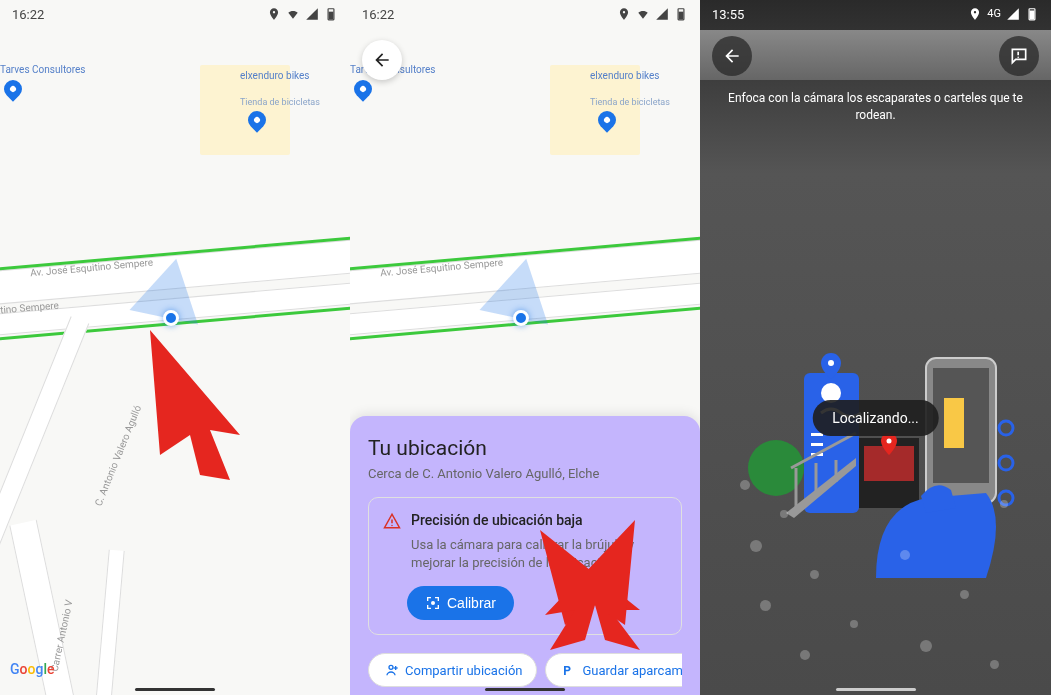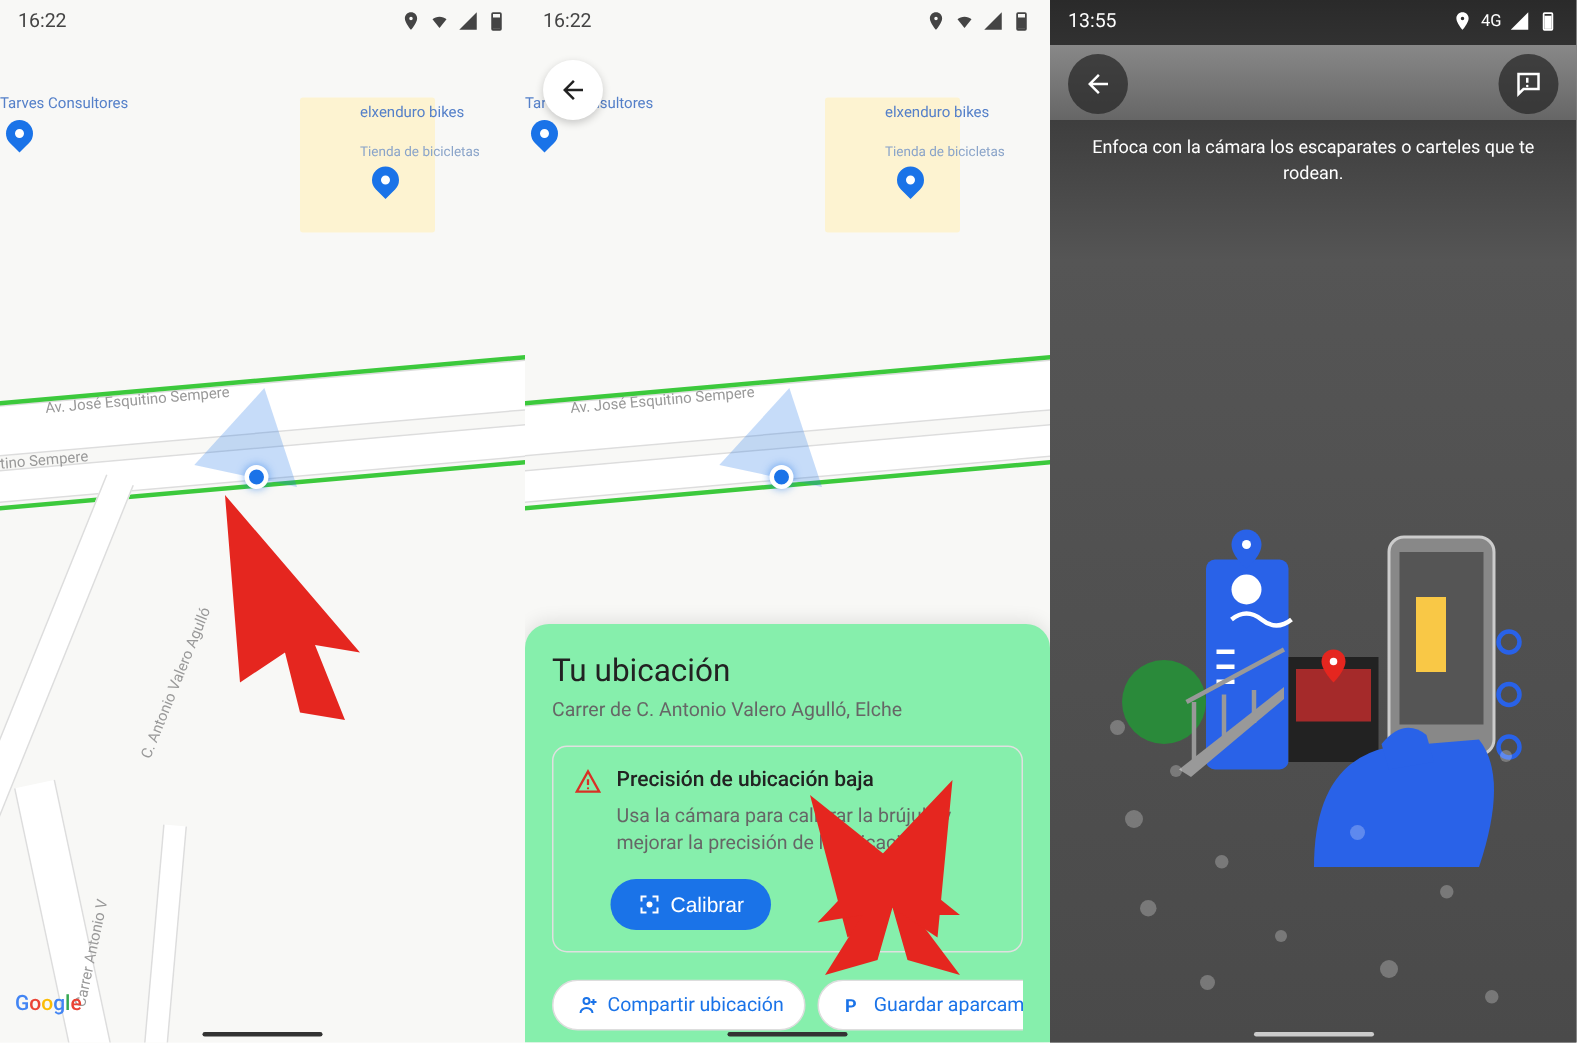--- a/index.html
+++ b/index.html
@@ -28,21 +28,21 @@
 .poi-label { font-size: 10px; color: #5580c9; line-height: 1.2; }
 .poi-sub { font-size: 9px; color: #8aa4c9; margin-top: 15px; }
 
 .location-dot { position: absolute; width: 16px; height: 16px; background: #1a73e8; border: 3px solid #fff; border-radius: 50%; box-shadow: 0 0 6px rgba(26,115,232,0.6); }
 .location-beam { position: absolute; width: 0; height: 0; border-left: 35px solid transparent; border-right: 35px solid transparent; border-bottom: 60px solid rgba(26,115,232,0.25); }
 
 .red-arrow { position: absolute; z-index: 50; }
 
 .back-btn { position: absolute; top: 40px; left: 12px; width: 40px; height: 40px; background: #fff; border-radius: 50%; display: flex; align-items: center; justify-content: center; box-shadow: 0 2px 6px rgba(0,0,0,0.2); z-index: 60; }
 
-.bottom-sheet { position: absolute; bottom: 0; left: 0; right: 0; background: #86efac; border-radius: 16px 16px 0 0; padding: 20px 18px 0; box-shadow: 0 -2px 12px rgba(0,0,0,0.1); }
+.bottom-sheet { position: absolute; bottom: 0; left: 0; right: 0; background: #c4b5fd; border-radius: 16px 16px 0 0; padding: 20px 18px 0; box-shadow: 0 -2px 12px rgba(0,0,0,0.1); }
 .sheet-title { font-size: 21px; color: #222; font-weight: 400; margin-bottom: 6px; }
 .sheet-sub { font-size: 13px; color: #666; margin-bottom: 16px; }
 .warning-card { border: 1px solid #e0e0e0; border-radius: 10px; padding: 14px; margin-bottom: 18px; }
 .warning-head { display: flex; align-items: flex-start; gap: 10px; margin-bottom: 6px; }
 .warning-icon { width: 18px; height: 18px; flex-shrink: 0; }
 .warning-title { font-size: 14px; color: #222; font-weight: 500; }
 .warning-text { font-size: 13px; color: #666; line-height: 1.4; margin-bottom: 14px; margin-left: 28px; }
 .calibrate-btn { display: inline-flex; align-items: center; gap: 6px; background: #1a73e8; color: #fff; border: none; border-radius: 20px; padding: 9px 18px; font-size: 14px; font-weight: 500; margin-left: 24px; }
 .chip-row { display: flex; gap: 8px; padding-bottom: 8px; overflow: hidden; }
 .chip { display: inline-flex; align-items: center; gap: 6px; border: 1px solid #ddd; border-radius: 20px; padding: 8px 14px; font-size: 13px; color: #1a73e8; white-space: nowrap; background:#fff; }
@@ -171,21 +171,21 @@
   </div>
 
   <div class="back-btn">
     <svg width="20" height="20" viewBox="0 0 24 24">
           <path fill="#222" d="M20 11H7.8l5.6-5.6L12 4l-8 8 8 8 1.4-1.4L7.8 13H20z"></path>
         </svg>
   </div>
 
   <div class="bottom-sheet">
     <div class="sheet-title">Tu ubicación</div>
-    <div class="sheet-sub">Carrer de C. Antonio Valero Agulló, Elche</div>
+    <div class="sheet-sub">Cerca de C. Antonio Valero Agulló, Elche</div>
     <div class="warning-card">
       <div class="warning-head">
         <svg class="warning-icon" viewBox="0 0 24 24">
               <path fill="none" stroke="#d93025" stroke-width="2" d="M12 3L2 21h20L12 3z"></path>
               <line x1="12" y1="10" x2="12" y2="15" stroke="#d93025" stroke-width="2"></line>
               <circle cx="12" cy="18" r="1" fill="#d93025"></circle>
             </svg>
         <div class="warning-title">Precisión de ubicación baja</div>
       </div>
       <div class="warning-text">Usa la cámara para calibrar la brújula y mejorar la precisión de la ubicación</div>
@@ -296,16 +296,19 @@
       <rect x="207" y="50" width="56" height="115" fill="#555"></rect>
       <rect x="218" y="80" width="20" height="50" fill="#f9c846"></rect>
       <circle cx="280" cy="110" r="7" fill="none" stroke="#2962e8" stroke-width="3"></circle>
       <circle cx="280" cy="145" r="7" fill="none" stroke="#2962e8" stroke-width="3"></circle>
       <circle cx="280" cy="180" r="7" fill="none" stroke="#2962e8" stroke-width="3"></circle>
       <path d="M150 260 Q150 190 200 180 L260 175 Q280 200 260 260 Z" fill="#2962e8"></path>
       <path d="M195 178 Q210 160 225 172 L230 190 L200 195 Z" fill="#2962e8"></path>
     </svg>
   </div>
 
+  <div class="localizing-pill">
+    <span>Localizando...</span>
+  </div>
   <div class="home-indicator light"></div>
 </div>
 
 </div>
 
 </body></html>

